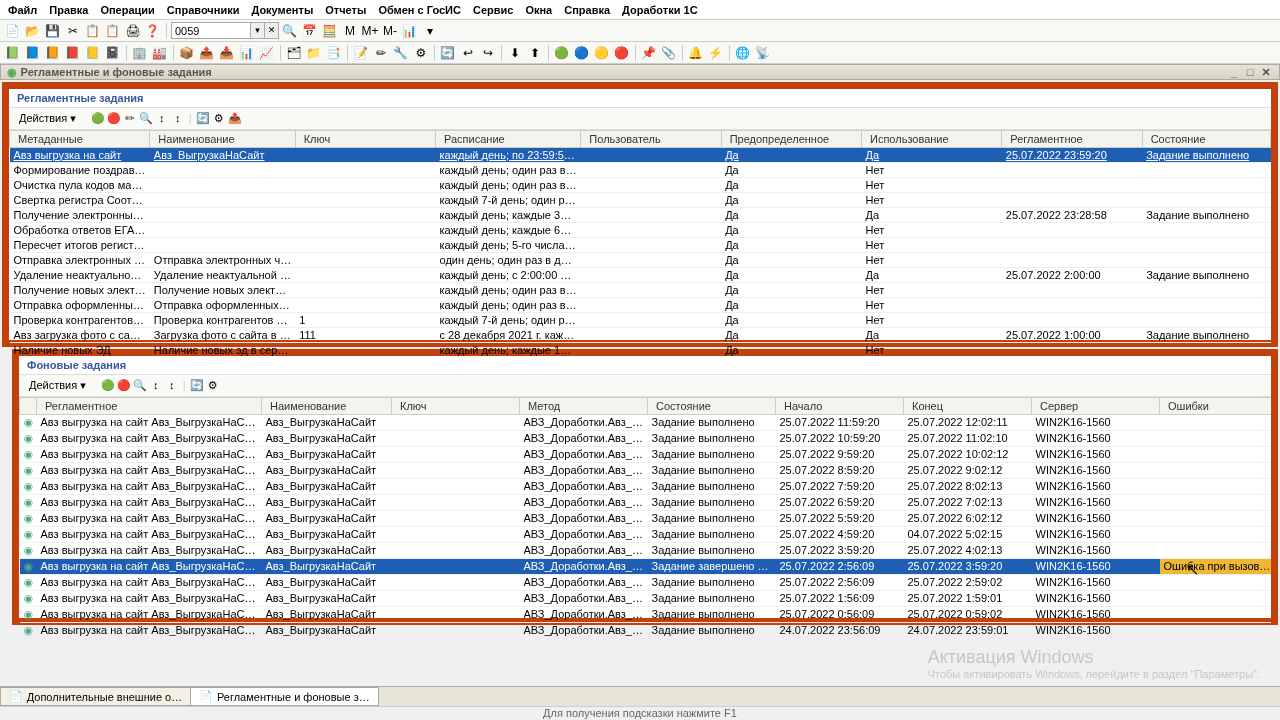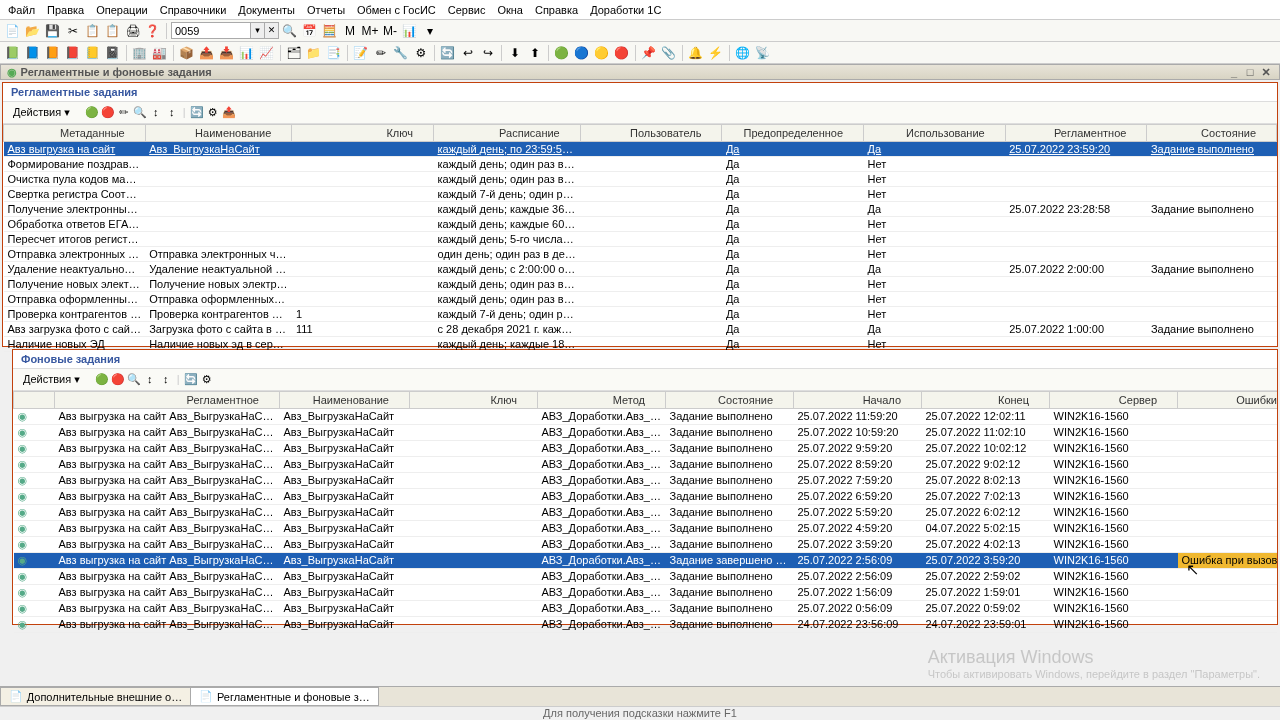--- a/index.html
+++ b/index.html
@@ -1,36 +1,36 @@
 <!DOCTYPE html>
 <html><head>
 <meta charset="utf-8">
 <style>
 * { margin:0; padding:0; box-sizing:border-box; font-family:Arial,sans-serif; font-size:11px; }
 body { background:#f0f0f0; width:1280px; height:720px; overflow:hidden; }
-.menubar { background:#fff; border-bottom:1px solid #ccc; height:20px; display:flex; align-items:center; padding:0 8px; gap:12px; }
+.menubar { background:#fff; border-bottom:1px solid #ccc; height:20px; display:flex; align-items:center; padding:0 8px; gap:12px;font-weight:bold; }
 .menubar span { cursor:pointer; }
 .toolbar { background:#f8f8f4; border-bottom:1px solid #ccc; height:22px; display:flex; align-items:center; padding:0 4px; gap:2px; }
 .toolbar .btn { width:18px; height:18px; display:flex; align-items:center; justify-content:center; border:1px solid transparent; cursor:pointer; font-size:12px; }
 .toolbar .sep { width:1px; height:16px; background:#ccc; margin:0 2px; }
 .toolbar input { height:17px; width:80px; border:1px solid #aaa; padding:0 3px; font-size:11px; }
 .toolbar .combo { display:flex; }
 .toolbar .combo .dd { width:14px; border:1px solid #aaa; border-left:none; background:#eee; text-align:center; cursor:pointer; font-size:9px; line-height:15px; }
 .window-title { background:linear-gradient(#e8e4d8,#d8d4c4); border:1px solid #aaa; height:16px; display:flex; align-items:center; padding:0 6px; font-weight:bold; color:#555; }
 .window-title .icon { margin-right:4px; color:#5a5; }
 .window-title .ctrls { margin-left:auto; display:flex; gap:2px; }
 .window-title .ctrls span { width:14px; text-align:center; cursor:pointer; }
-.panel { border:1px solid #c2410c; margin:2px; background:#fff; }
+.panel { border:7px solid #c2410c; margin:2px; background:#fff; }
 .panel-title { font-weight:bold; color:#3858a0; padding:3px 8px; border-bottom:1px solid #ddd; }
 .panel-toolbar { display:flex; align-items:center; padding:2px 6px; gap:10px; border-bottom:1px solid #ddd; background:#fafaf6; }
 .panel-toolbar .act { cursor:pointer; padding:1px 4px; }
 .panel-toolbar .ic { width:16px; height:16px; display:inline-flex; align-items:center; justify-content:center; cursor:pointer; }
 .grid { overflow:auto; }
 .grid table { border-collapse:collapse; width:100%; table-layout:fixed; }
-.grid th { background:#f4f4ec; border:1px solid #ccc; text-align:right; padding:2px 20px; font-weight:normal; color:#333; white-space:nowrap; overflow:hidden; }
+.grid th { background:#f4f4ec; border:1px solid #ccc; text-align:left; padding:2px 8px; font-weight:normal; color:#333; white-space:nowrap; overflow:hidden; }
 .grid td { border-bottom:1px solid #eee; padding:1px 4px; white-space:nowrap; overflow:hidden; text-overflow:ellipsis; }
 .grid tr.sel td { background:#1e5fb4; color:#fff;text-decoration:underline; }
 .grid tr.selerr td { background:#1e5fb4; color:#fff; }
 .grid tr.selerr td.errcell { background:#f0b830; color:#000; }
 .tabs { position:absolute; bottom:14px; left:0; right:0; height:20px; background:#e8e4d8; display:flex; align-items:center; border-top:1px solid #aaa; }
 .tabs .tab { padding:2px 8px; border:1px solid #aaa; background:#f4f0e4; margin-right:-1px; cursor:pointer; display:flex; align-items:center; gap:4px; }
 .tabs .tab.active { background:#fff; }
 .status { position:absolute; bottom:0; left:0; right:0; height:14px; background:#f0f0f0; border-top:1px solid #ccc; padding:0 6px; font-size:10px; color:#666; display:flex; align-items:center;flex-direction:column; }
 .status .r { margin-left:auto; display:flex; gap:12px; }
 .watermark { position:absolute; right:20px; bottom:40px; color:rgba(120,120,120,0.35); font-size:14px; text-align:left; pointer-events:none; }

